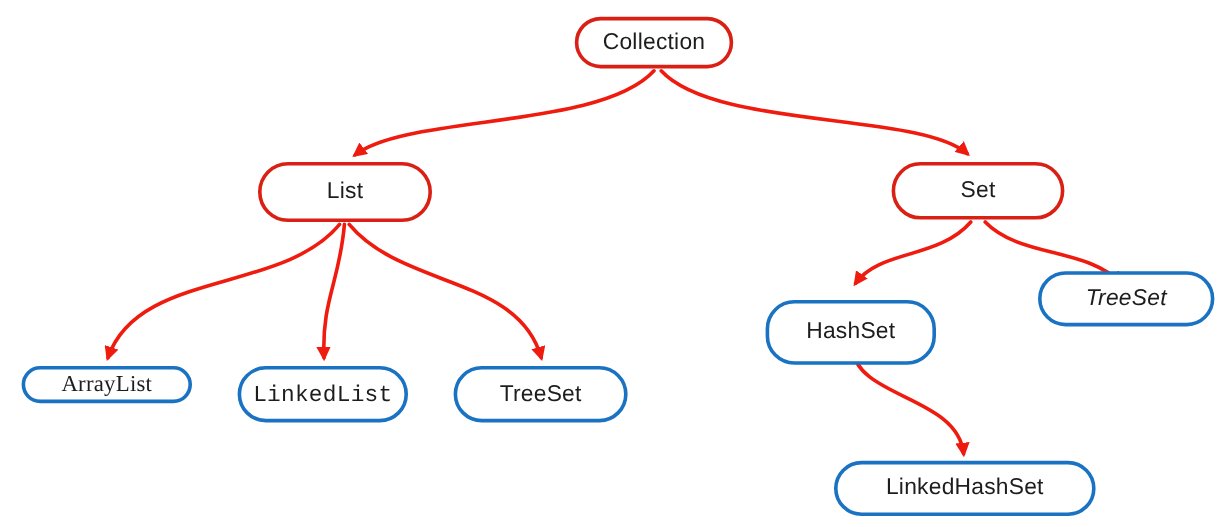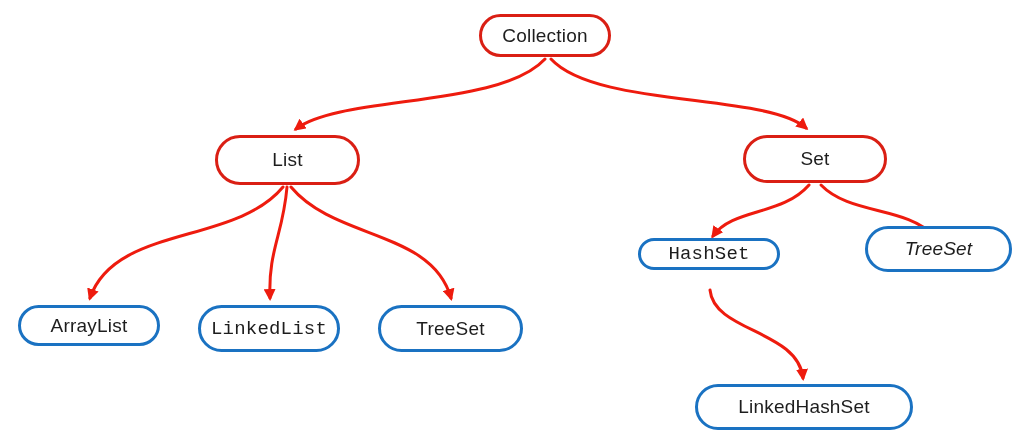--- a/index.html
+++ b/index.html
@@ -74,33 +74,33 @@
   </div>
 
   <div class="node node-red" style="left:743px; top:135px; width:144px; height:48px;">
     <span class="node-label">Set</span>
   </div>
 
   <div class="node node-red" style="left:215px; top:135px; width:145px; height:50px; border-radius:25px;">
     <span class="node-label">List</span>
   </div>
 
-  <div class="node node-blue" style="left:18px; top:305px; width:142px; height:41px;">
+  <div class="node node-blue" style="left:18px; top:305px; width:142px; height:31px;font-family:Liberation Serif, serif;">
     <span class="node-label">ArrayList</span>
   </div>
 
   <div class="node node-blue" style="left:198px; top:305px; width:142px; height:47px;font-family:Liberation Mono, monospace;">
     <span class="node-label">LinkedList</span>
   </div>
 
   <div class="node node-blue" style="left:378px; top:305px; width:145px; height:47px;">
     <span class="node-label">TreeSet</span>
   </div>
 
-  <div class="node node-blue" style="left:638px; top:238px; width:142px; height:32px;font-family:Liberation Mono, monospace;">
+  <div class="node node-blue" style="left:638px; top:250px; width:142px; height:54px;">
     <span class="node-label">HashSet</span>
   </div>
 
   <div class="node node-blue" style="left:865px; top:226px; width:147px; height:46px;font-style:italic;">
     <span class="node-label">TreeSet</span>
   </div>
 
   <div class="node node-blue" style="left:695px; top:384px; width:218px; height:46px;">
     <span class="node-label">LinkedHashSet</span>
   </div>

